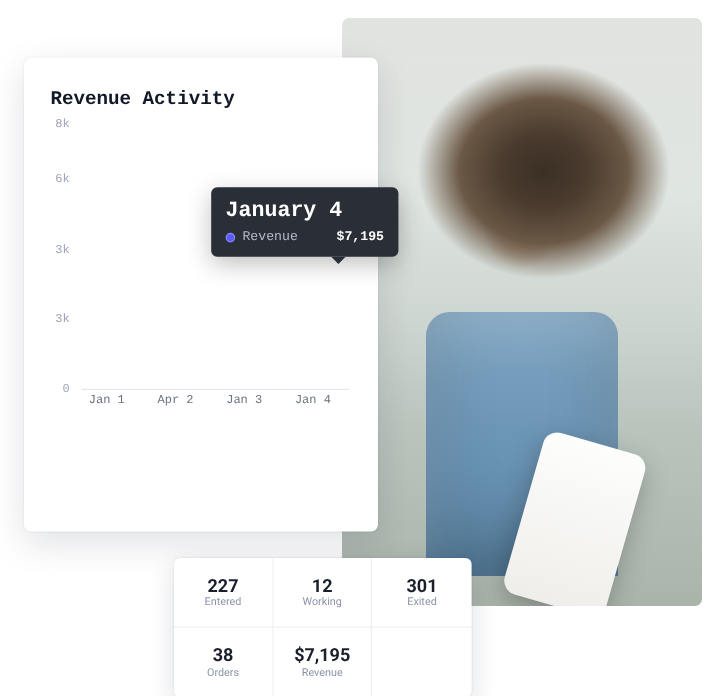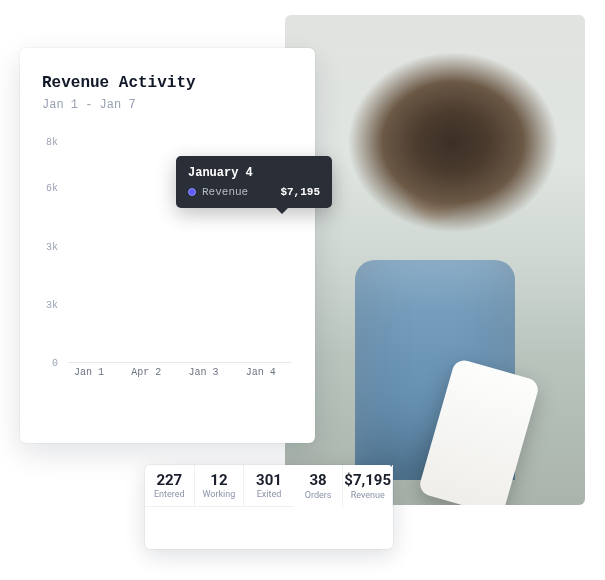--- a/index.html
+++ b/index.html
@@ -139,21 +139,21 @@
       content: "";
       position: absolute;
       left: 100px;
       bottom: -6px;
       width: 0; height: 0;
       border-left: 6px solid transparent;
       border-right: 6px solid transparent;
       border-top: 6px solid #2a2e36;
     }
     .tooltip-title {
-      font-size: 12px;
+      font-size: 18px;
       font-weight: 600;
       color: #fff;
       margin-bottom: 6px;
     }
     .tooltip-row {
       display: flex;
       align-items: center;
       font-size: 11px;
     }
     .tooltip-dot {
@@ -163,26 +163,26 @@
       margin-right: 6px;
       border: 1px solid #8b8bff;
     }
     .tooltip-label { color: #b6bbc8; }
     .tooltip-val { margin-left: auto; font-weight: 700; color: #fff; }
     .card-stats {
       position: absolute;
       left: 145px;
       top: 465px;
       width: 248px;
-      height: 84px;
+      height: 116px;
       background: #fff;
       border-radius: 5px;
       box-shadow: 0 6px 22px rgba(12,20,40,0.14), 0 0 0 1px rgba(15,23,42,0.04);
       display: grid;
-      grid-template-columns: repeat(5, 1fr);
+      grid-template-columns: repeat(3, 1fr);
       grid-template-rows: 1fr 1fr;
     }
     .stat {
       display: flex;
       flex-direction: column;
       align-items: center;
       justify-content: center;
       border-right: 1px solid #edf0f5;
       border-bottom: 1px solid #edf0f5;
     }
@@ -200,21 +200,20 @@
       margin-top: 1px;
     }
   </style>
 </head>
 <body>
 
 <div class="photo"></div>
 
 <div class="card-chart">
   <div class="chart-title">Revenue Activity</div>
-  <div class="chart-subtitle">Jan 1 - Jan 7</div>
 
   <div class="plot">
     <div class="y-axis" id="y-axis">
         <div class="y-tick" style="bottom: 0px;">0</div>
         <div class="y-tick" style="bottom: 58.25px;">3k</div>
         <div class="y-tick" style="bottom: 116.5px;">3k</div>
         <div class="y-tick" style="bottom: 174.75px;">6k</div>
         <div class="y-tick" style="bottom: 221px;">8k</div>
       </div>
     <div class="axis-line"></div>

